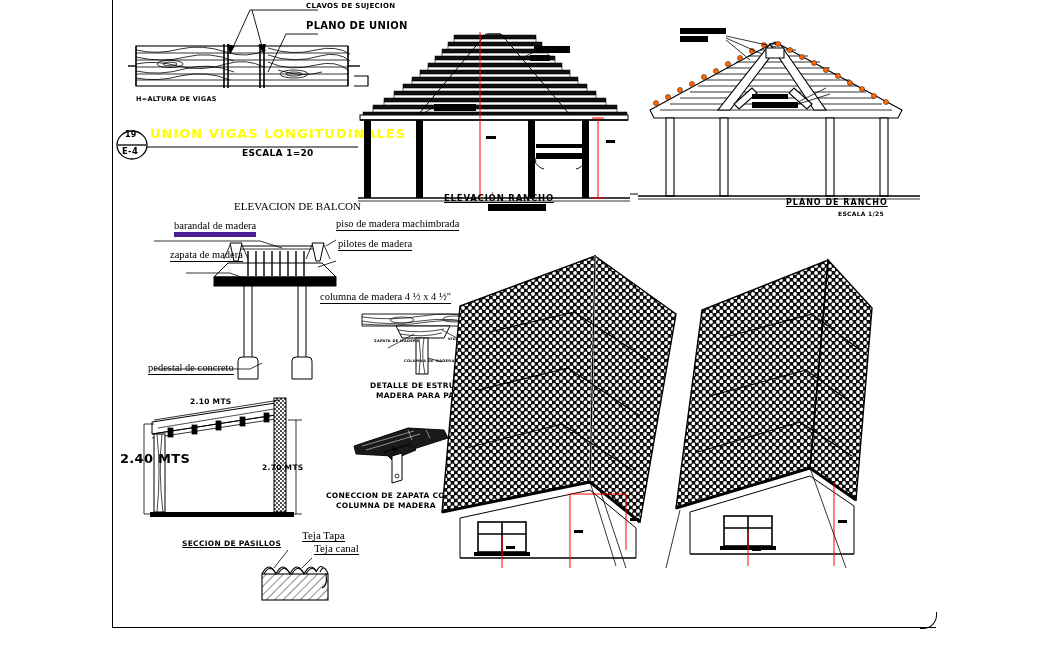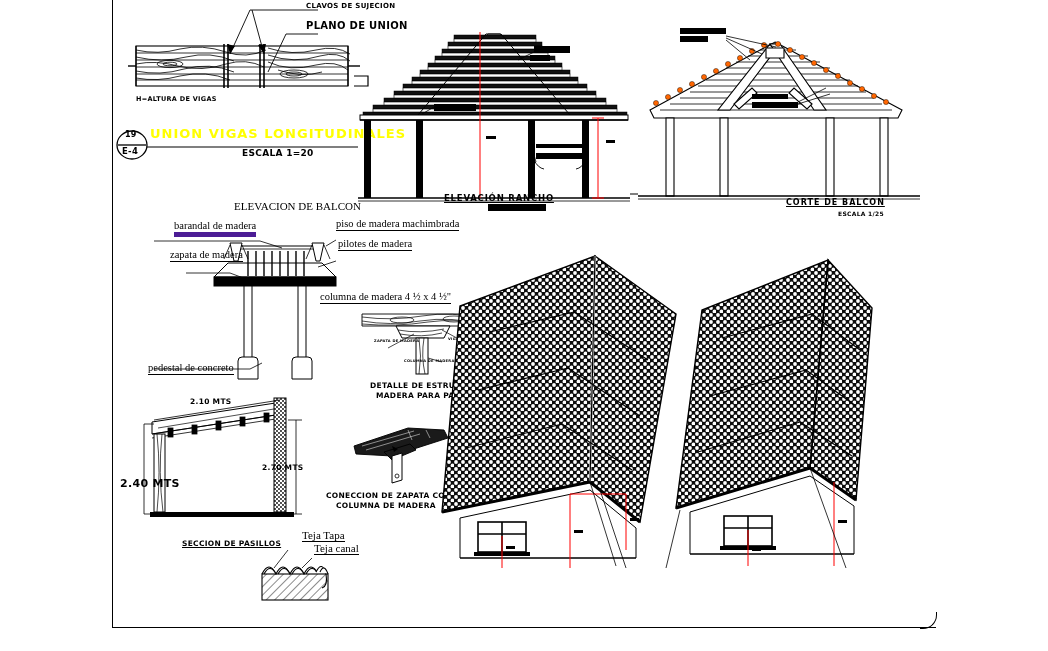--- a/index.html
+++ b/index.html
@@ -261,21 +261,21 @@
       </g>
       <g stroke="#000" fill="none" stroke-width="0.8">
         <line x1="96" y1="22" x2="146" y2="33"></line>
         <line x1="96" y1="24" x2="132" y2="40"></line>
         <line x1="96" y1="26" x2="120" y2="46"></line>
         <line x1="168" y1="90" x2="200" y2="80"></line>
         <line x1="168" y1="88" x2="196" y2="74"></line>
       </g>
     </svg>
   </div>
-  <div class="t cad ul" style="left:786px;top:199px;font-size:8px;letter-spacing:1px;">CORTE  DE  BALCON</div>
+  <div class="t cad ul" style="left:786px;top:199px;font-size:8px;letter-spacing:1px;">PLANO  DE  RANCHO</div>
   <div class="t cad" style="left:838px;top:211px;font-size:6px;">ESCALA 1/25</div>
 
   <div class="t ser" style="left:234px;top:201px;font-size:11px;">ELEVACION DE BALCON</div>
 
   <div class="abs" style="left:150px;top:215px;width:300px;height:175px;">
     <svg width="300" height="175" viewBox="0 0 300 175">
       <g stroke="#000" fill="#ffffff" stroke-width="1">
 
         <polygon points="78,48 172,48 186,62 64,62"></polygon>
         <rect x="64" y="62" width="122" height="9" fill="#000"></rect>
@@ -450,21 +450,21 @@
         <line x1="12" y1="30" x2="12" y2="120"></line>
         <line x1="12" y1="30" x2="22" y2="30"></line>
         <line x1="12" y1="120" x2="22" y2="120"></line>
         <line x1="164" y1="26" x2="164" y2="120"></line>
         <line x1="156" y1="26" x2="170" y2="26"></line>
         <line x1="156" y1="120" x2="170" y2="120"></line>
       </g>
     </svg>
   </div>
   <div class="t cad" style="left:190px;top:398px;font-size:7.5px;">2.10 MTS</div>
-  <div class="t cad" style="left:120px;top:478px;font-size:11px;">2.40 MTS</div>
+  <div class="t cad" style="left:120px;top:452px;font-size:13px;">2.40 MTS</div>
   <div class="t cad" style="left:262px;top:464px;font-size:7.5px;">2.70 MTS</div>
   <div class="t cad" style="left:182px;top:540px;font-size:7.5px;text-decoration:underline;">SECCION DE PASILLOS</div>
 
   <div class="abs" style="left:258px;top:548px;width:110px;height:60px;">
     <svg width="110" height="60" viewBox="0 0 110 60">
       <defs>
         <pattern id="slabhatch" width="6" height="6" patternUnits="userSpaceOnUse" patternTransform="rotate(45)">
           <line x1="0" y1="0" x2="0" y2="6" stroke="#000" stroke-width="0.9"></line>
         </pattern>
       </defs>

